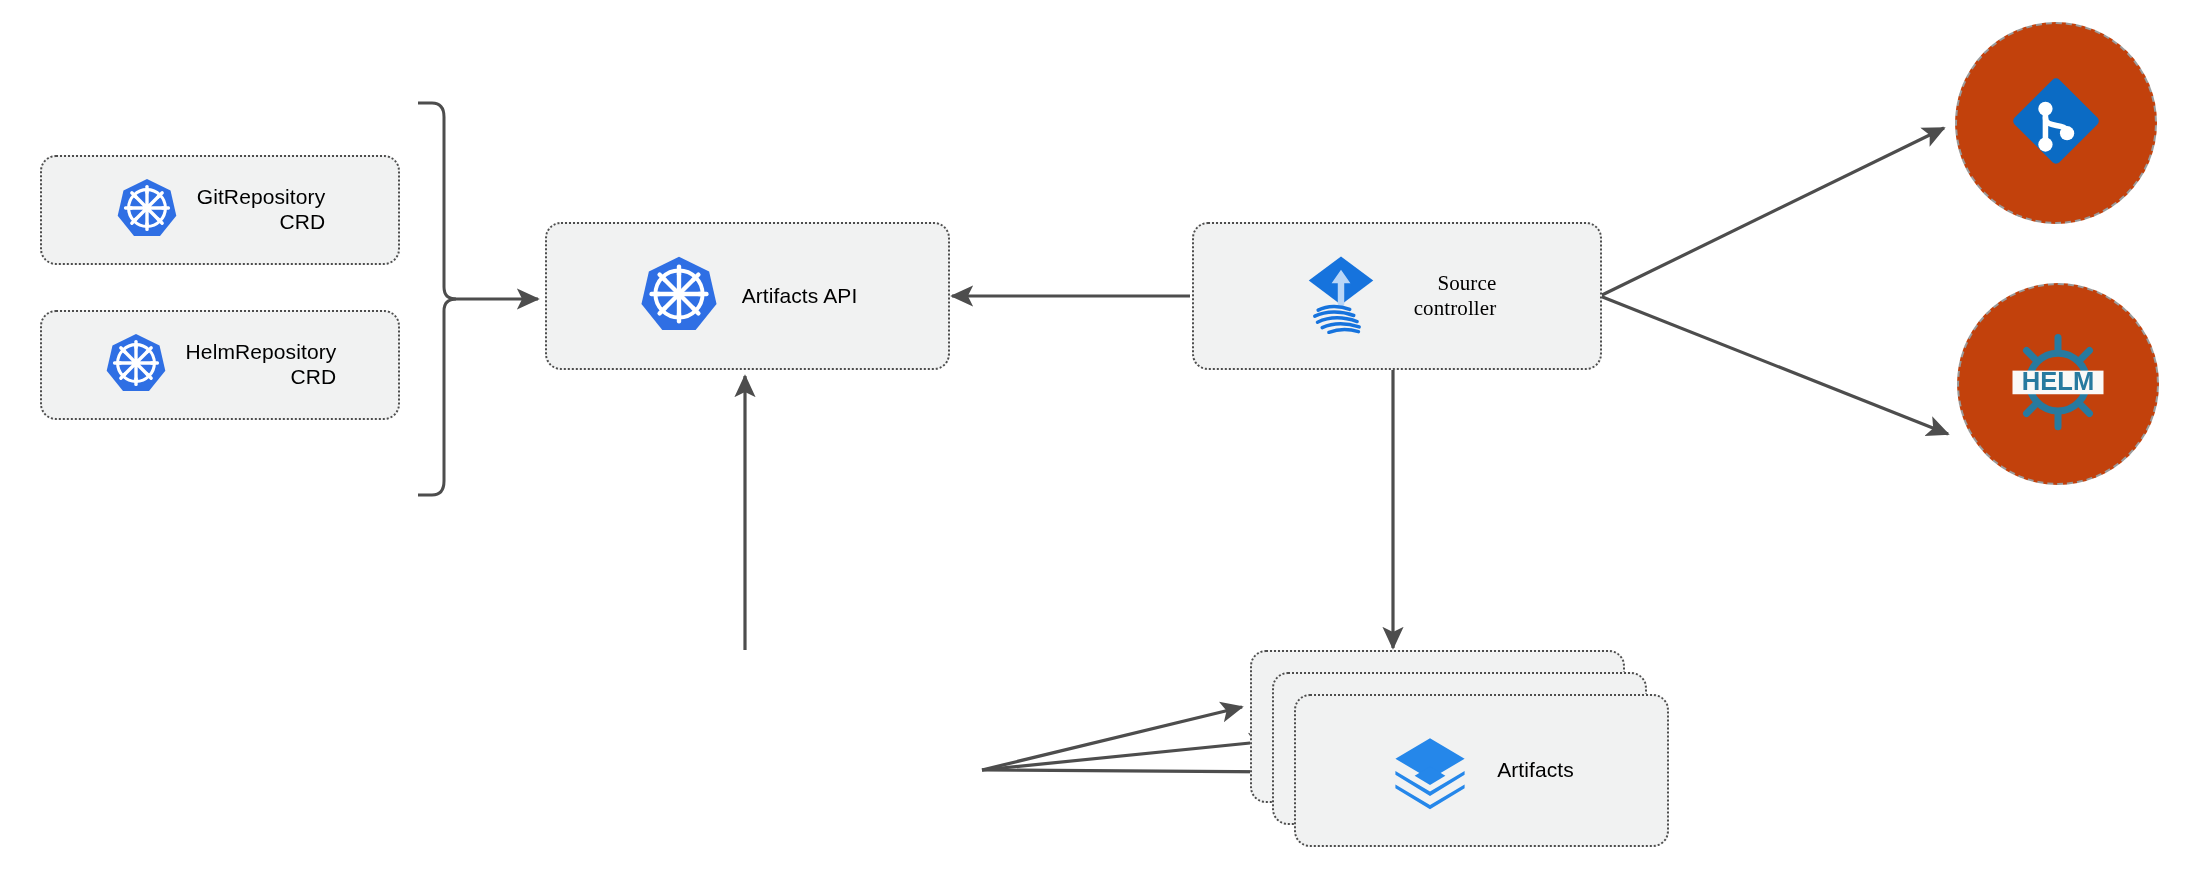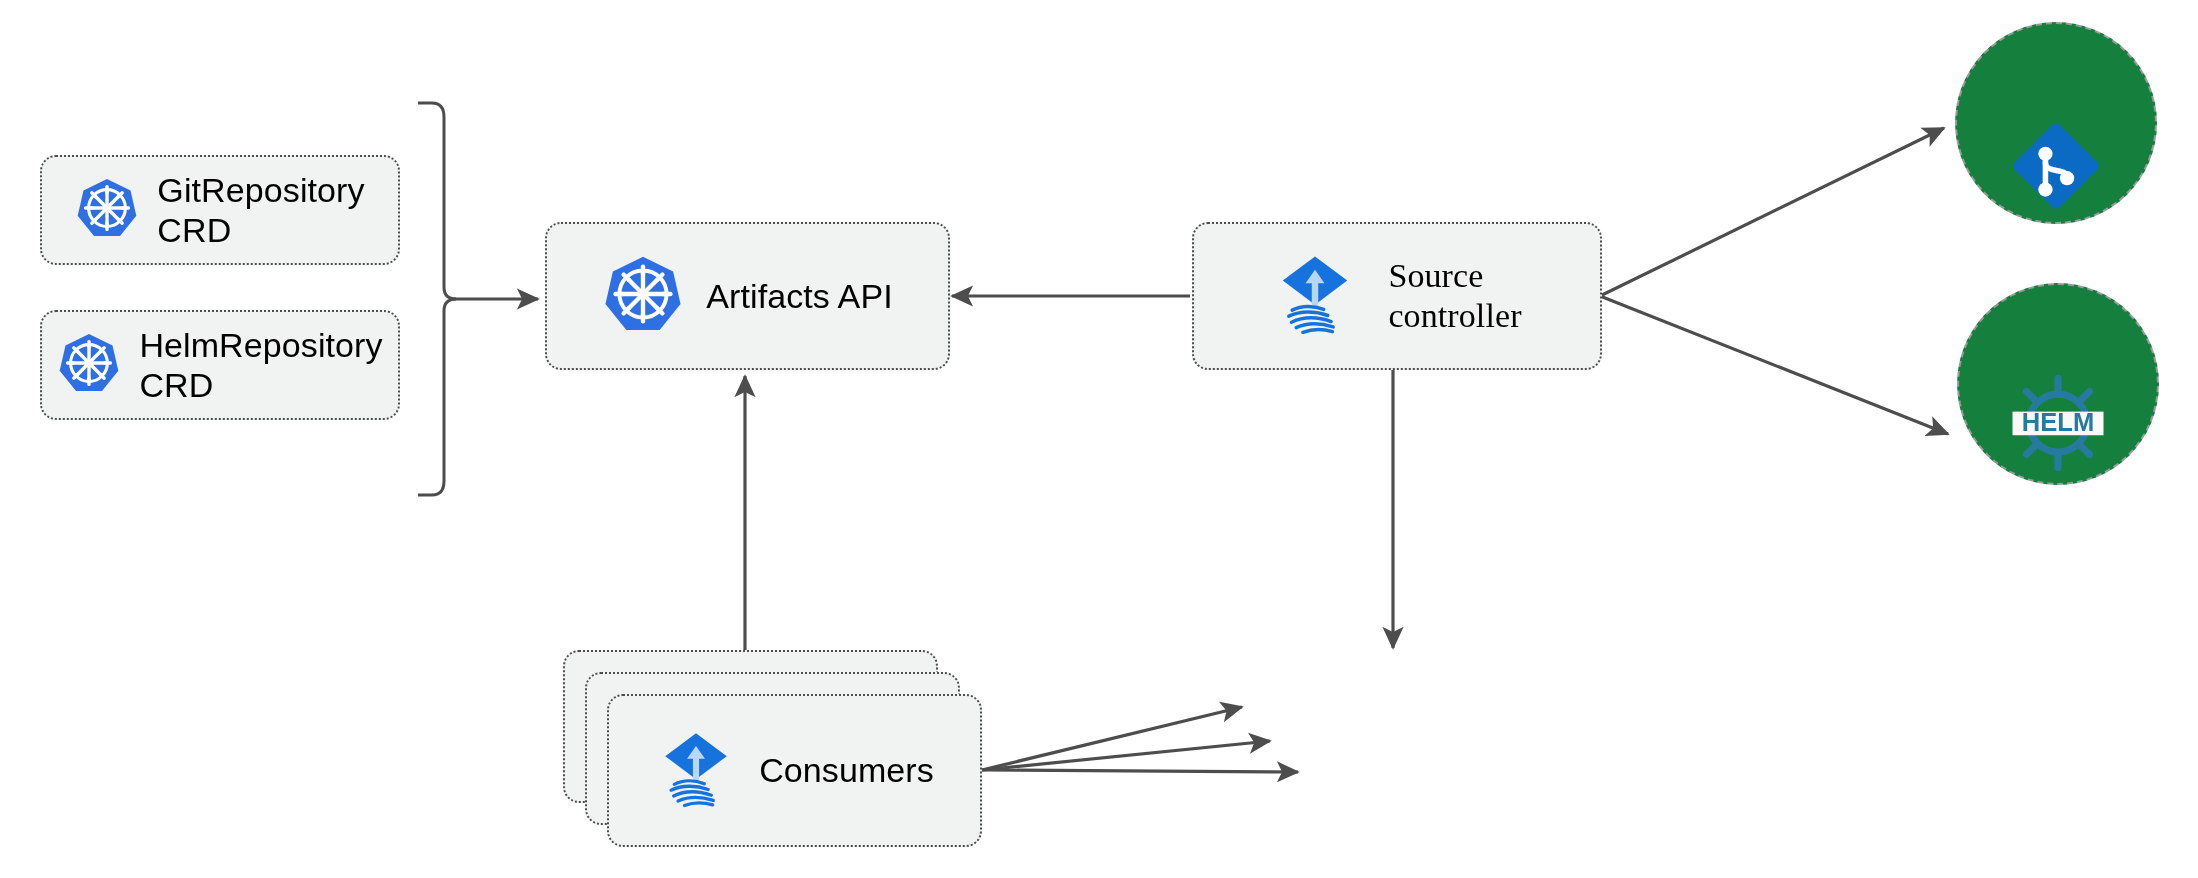--- a/index.html
+++ b/index.html
@@ -27,24 +27,24 @@
     border: 2px dotted #4d4d4d;
     border-radius: 16px;
     display: flex;
     flex-direction: row;
     align-items: center;
     justify-content: center;
     gap: 18px;
     padding: 0 18px;
   }
   .node-label {
-    font-size: 34px;
+    font-size: 21px;
     line-height: 1.18;
     color: #000000;
-    text-align: left;
+    text-align: right;
     white-space: pre-line;
     letter-spacing: 0.1px;
   }
   .node-icon {
     flex: 0 0 auto;
     display: block;
   }
   
   .stack {
     position: absolute;
@@ -65,25 +65,25 @@
     flex-direction: row;
     align-items: center;
     justify-content: center;
     gap: 18px;
     padding: 0 18px;
   }
   
   .circle-node {
     position: absolute;
     box-sizing: border-box;
-    background: #15803d;
+    background: #c2410c;
     border: 2px dashed #9a9a9a;
     border-radius: 50%;
     display: flex;
-    align-items: flex-end;
+    align-items: center;
     justify-content: center;
   }
   
   #edges {
     position: absolute;
     left: 0;
     top: 0;
     width: 2198px;
     height: 878px;
     pointer-events: none;
@@ -265,35 +265,30 @@
           <line x1="43.8" y1="43.8" x2="50" y2="50"></line>
           <line x1="50" y1="14" x2="43.8" y2="20.2"></line>
           <line x1="20.2" y1="43.8" x2="14" y2="50"></line>
         </g>
         <rect x="6" y="25.5" width="52" height="13.5" fill="#faf9f7"></rect>
         <text x="32" y="36.4" text-anchor="middle" font-family="Liberation Sans, sans-serif" font-size="14.6" font-weight="bold" fill="#277a9f">HELM</text>
       </svg>
     </span>
   </div>
 
-  <div class="stack" style="left:563px; top:650px; width:420px; height:200px;">
+
+  <div class="stack" style="left:1250px; top:650px; width:420px; height:200px;">
     <div class="card back1" style="width:375px; height:153px;"></div>
     <div class="card back2" style="width:375px; height:153px;"></div>
-    <div class="card front" style="width:375px; height:153px; gap:22px;">
+    <div class="card front" style="width:375px; height:153px; gap:26px;">
       <span class="node-icon">
         <svg width="82" height="82" viewBox="0 0 64 64">
-          <polygon points="32,4 56,22 32,40 8,22" fill="#1673dd"></polygon>
-          <path d="M32 14 L39 24 L34.4 24 L34.4 40.5 L29.6 40.5 L29.6 24 L25 24 Z" fill="#b9d6f7"></path>
-          <g stroke="#1673dd" stroke-width="2.6" stroke-linecap="round" fill="none">
-            <path d="M15 44 C22 40.5, 31 40.5, 38.5 43.5"></path>
-            <path d="M12.5 48.5 C21 44.5, 32 44.5, 41.5 48"></path>
-            <path d="M14.5 53 C23 49, 34 49, 44 52.5"></path>
-            <path d="M18 57 C26 53.5, 36 53.5, 45.5 56.5"></path>
-            <path d="M23 60.5 C30 58, 38 58, 45 60"></path>
-          </g>
+          <polygon points="32,8 59,24 32,40 5,24" fill="#2587ea"></polygon>
+          <polygon points="32,30 44,37.2 32,44.5 20,37.2" fill="#2587ea"></polygon>
+          <polygon points="5,33.5 15.5,39.8 32,49.5 48.5,39.8 59,33.5 59,36.5 32,53 5,36.5" fill="#2587ea"></polygon>
+          <polygon points="5,44 15.5,50.3 32,60 48.5,50.3 59,44 59,47 32,63.5 5,47" fill="#2587ea"></polygon>
         </svg>
       </span>
-      <span class="node-label">Consumers</span>
+      <span class="node-label">Artifacts</span>
     </div>
   </div>
 
-
 </div>
 
 </body></html>

